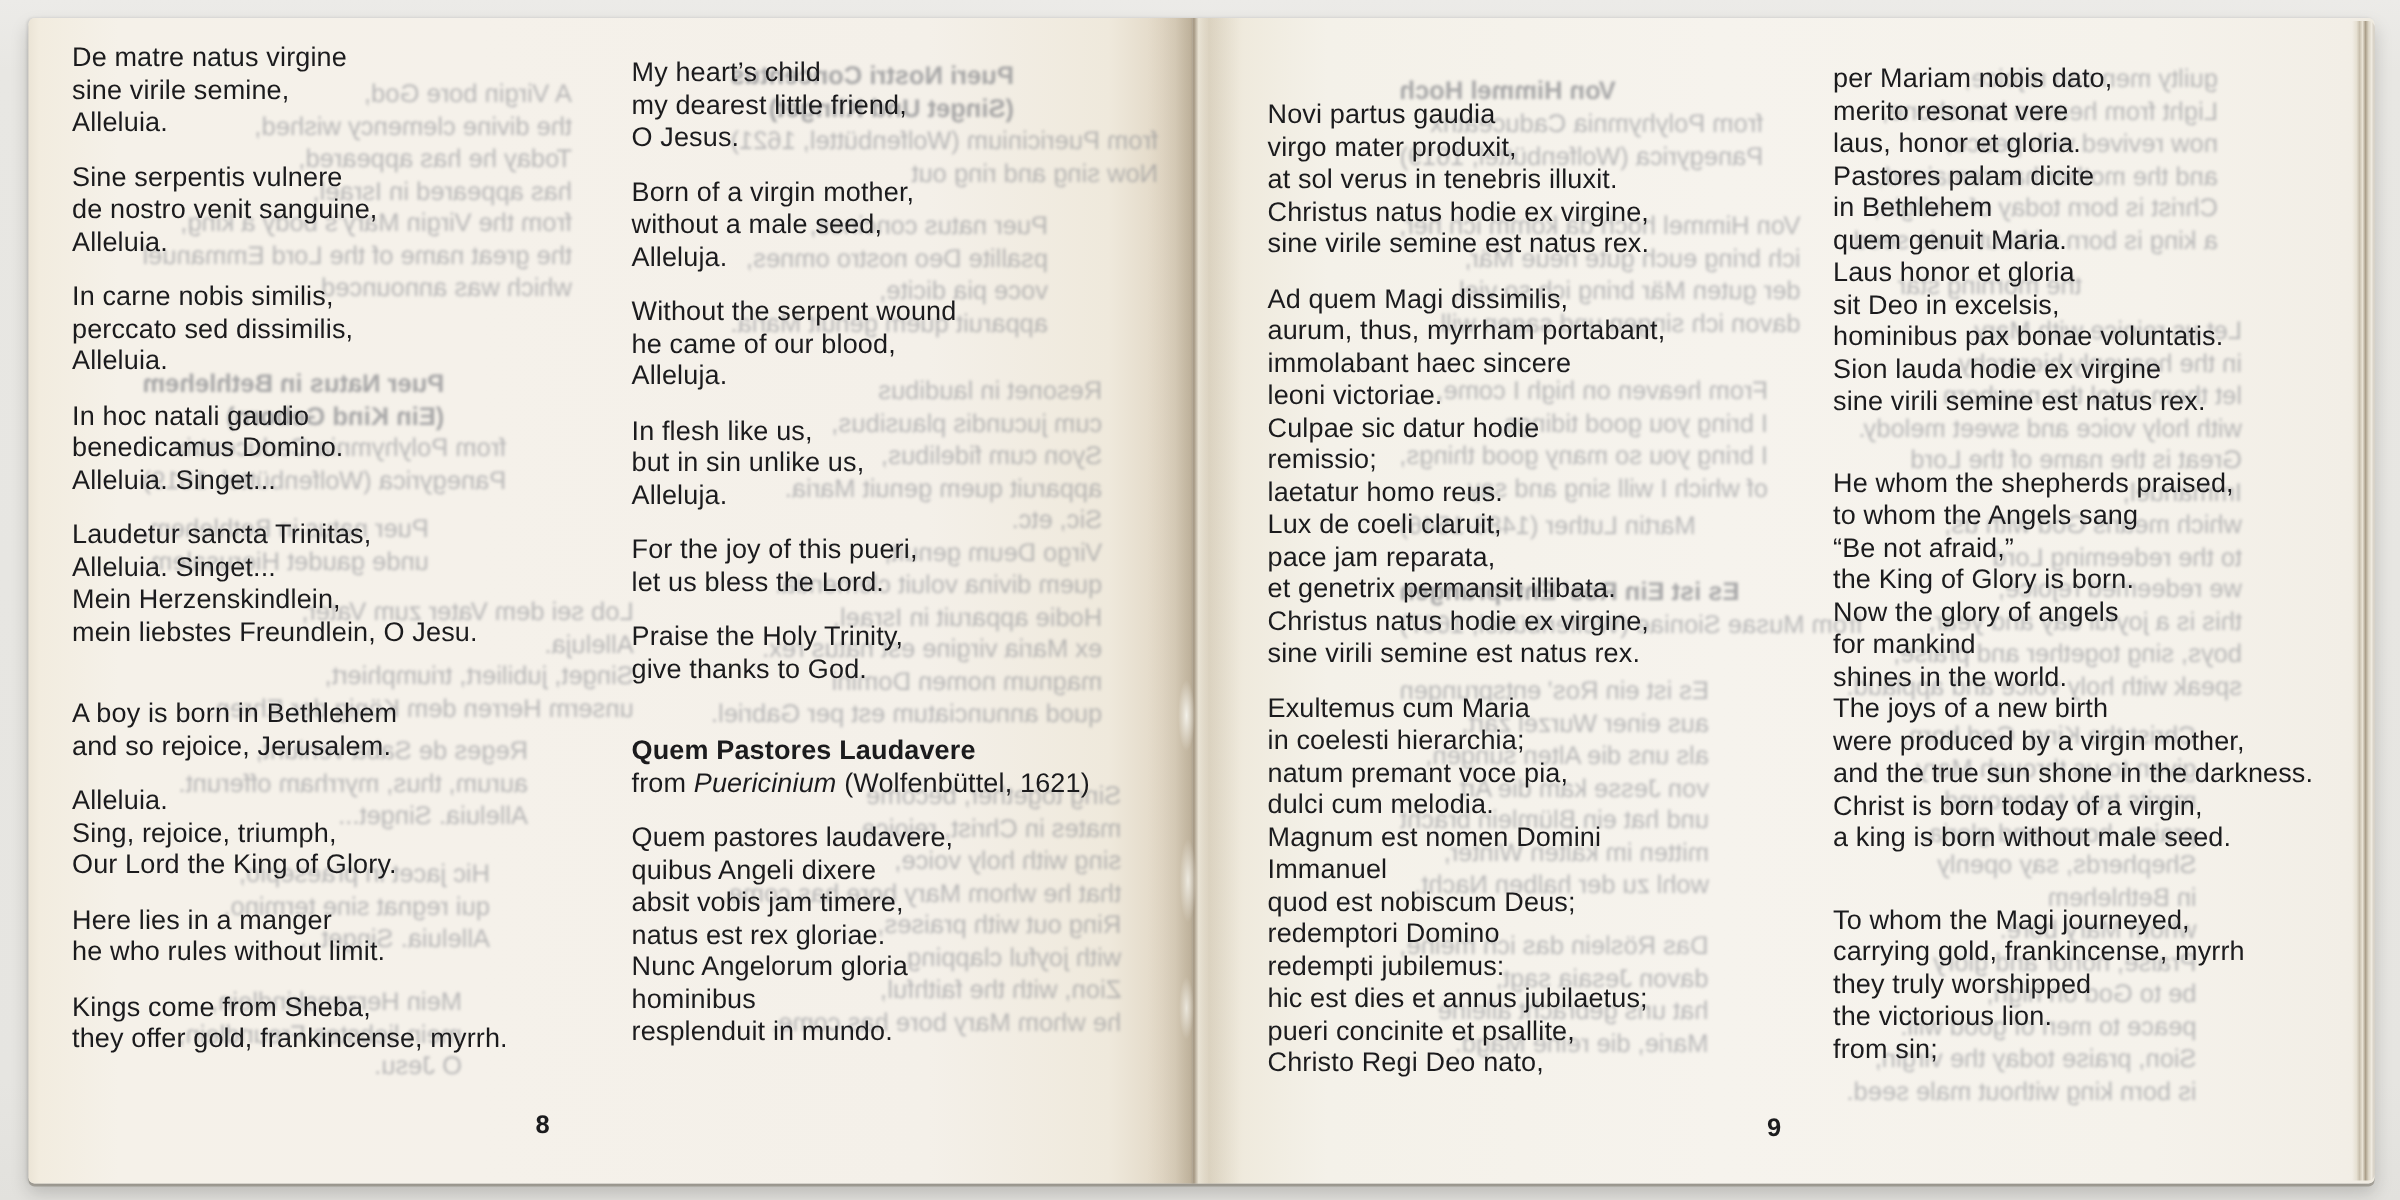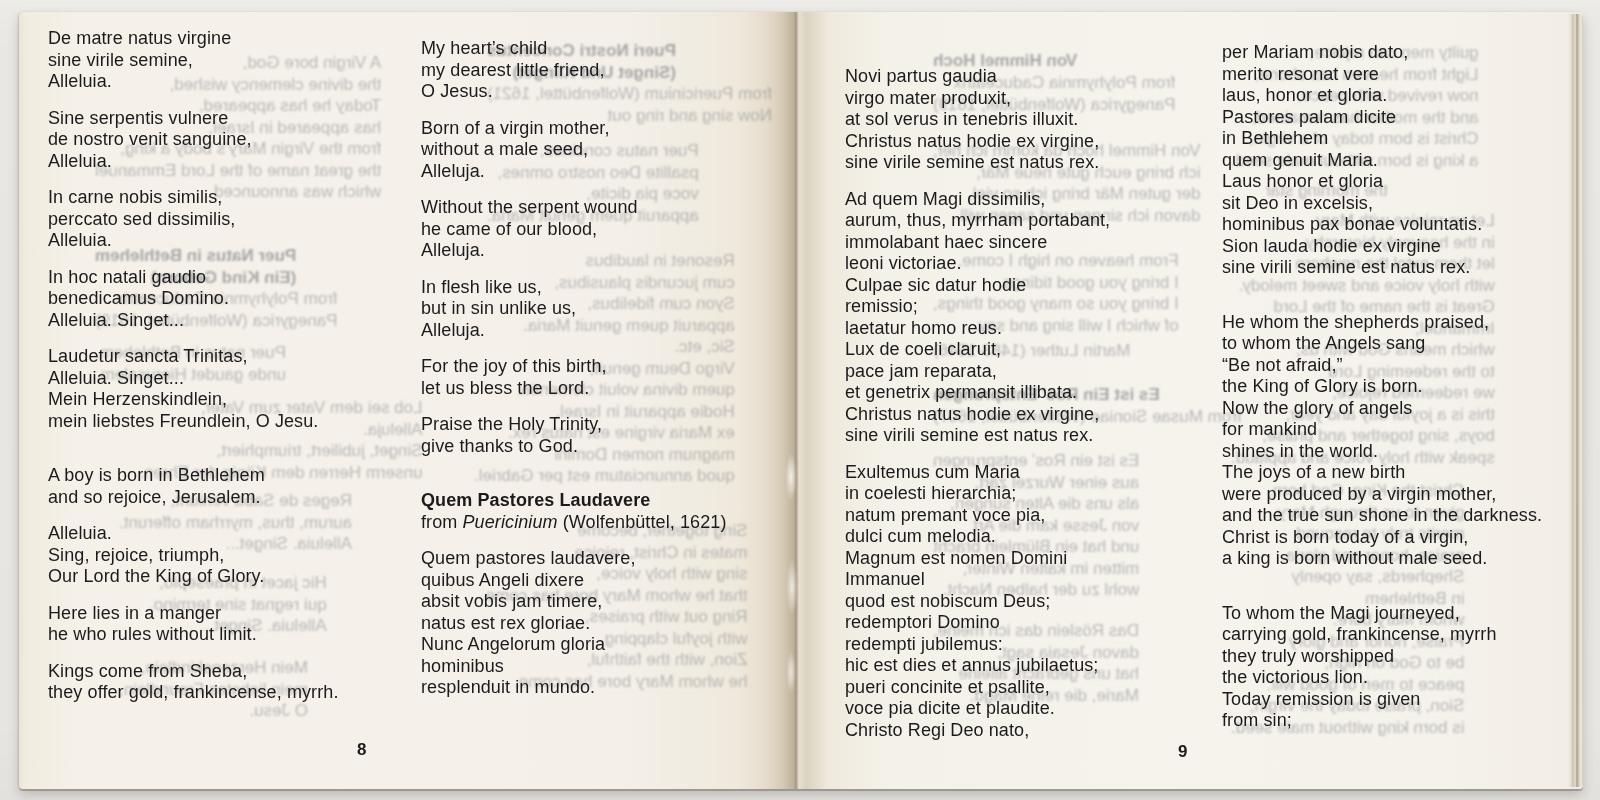--- a/index.html
+++ b/index.html
@@ -114,21 +114,21 @@
             <div class="line">Without the serpent wound</div>
             <div class="line">he came of our blood,</div>
             <div class="line">Alleluja.</div>
           </div>
           <div class="stanza">
             <div class="line">In flesh like us,</div>
             <div class="line">but in sin unlike us,</div>
             <div class="line">Alleluja.</div>
           </div>
           <div class="stanza">
-            <div class="line">For the joy of this birth,</div>
+            <div class="line">For the joy of this pueri,</div>
             <div class="line">let us bless the Lord.</div>
           </div>
           <div class="stanza">
             <div class="line">Praise the Holy Trinity,</div>
             <div class="line">give thanks to God.</div>
           </div>
           <div class="stanza section">
             <div class="line b">Quem Pastores Laudavere</div>
             <div class="line"><span>from </span><span class="it">Puericinium</span><span> (Wolfenbüttel, 1621)</span></div>
           </div>
@@ -252,21 +252,20 @@
             <div class="line">in coelesti hierarchia;</div>
             <div class="line">natum premant voce pia,</div>
             <div class="line">dulci cum melodia.</div>
             <div class="line">Magnum est nomen Domini</div>
             <div class="line">Immanuel</div>
             <div class="line">quod est nobiscum Deus;</div>
             <div class="line">redemptori Domino</div>
             <div class="line">redempti jubilemus:</div>
             <div class="line">hic est dies et annus jubilaetus;</div>
             <div class="line">pueri concinite et psallite,</div>
-            <div class="line">voce pia dicite et plaudite.</div>
             <div class="line">Christo Regi Deo nato,</div>
           </div>
         </div>
       <div class="col" id="p9c2">
           <div class="stanza">
             <div class="line">per Mariam nobis dato,</div>
             <div class="line">merito resonat vere</div>
             <div class="line">laus, honor et gloria.</div>
             <div class="line">Pastores palam dicite</div>
             <div class="line">in Bethlehem</div>
@@ -289,21 +288,20 @@
             <div class="line">were produced by a virgin mother,</div>
             <div class="line">and the true sun shone in the darkness.</div>
             <div class="line">Christ is born today of a virgin,</div>
             <div class="line">a king is born without male seed.</div>
           </div>
           <div class="stanza section">
             <div class="line">To whom the Magi journeyed,</div>
             <div class="line">carrying gold, frankincense, myrrh</div>
             <div class="line">they truly worshipped</div>
             <div class="line">the victorious lion.</div>
-            <div class="line">Today remission is given</div>
             <div class="line">from sin;</div>
           </div>
         </div>
       <div class="page-number" id="num9">9</div>
     <div class="ghost gb" style="left: 138px; top: 38px;">
           <div>Von Himmel Hoch</div>
         </div>
         <div class="ghost" style="left: 138px; top: 60px;">
           <div>from Polyhymnia Caduceatrix</div>
           <div>Panegyrica (Wolfenbüttel, 1619)</div>

